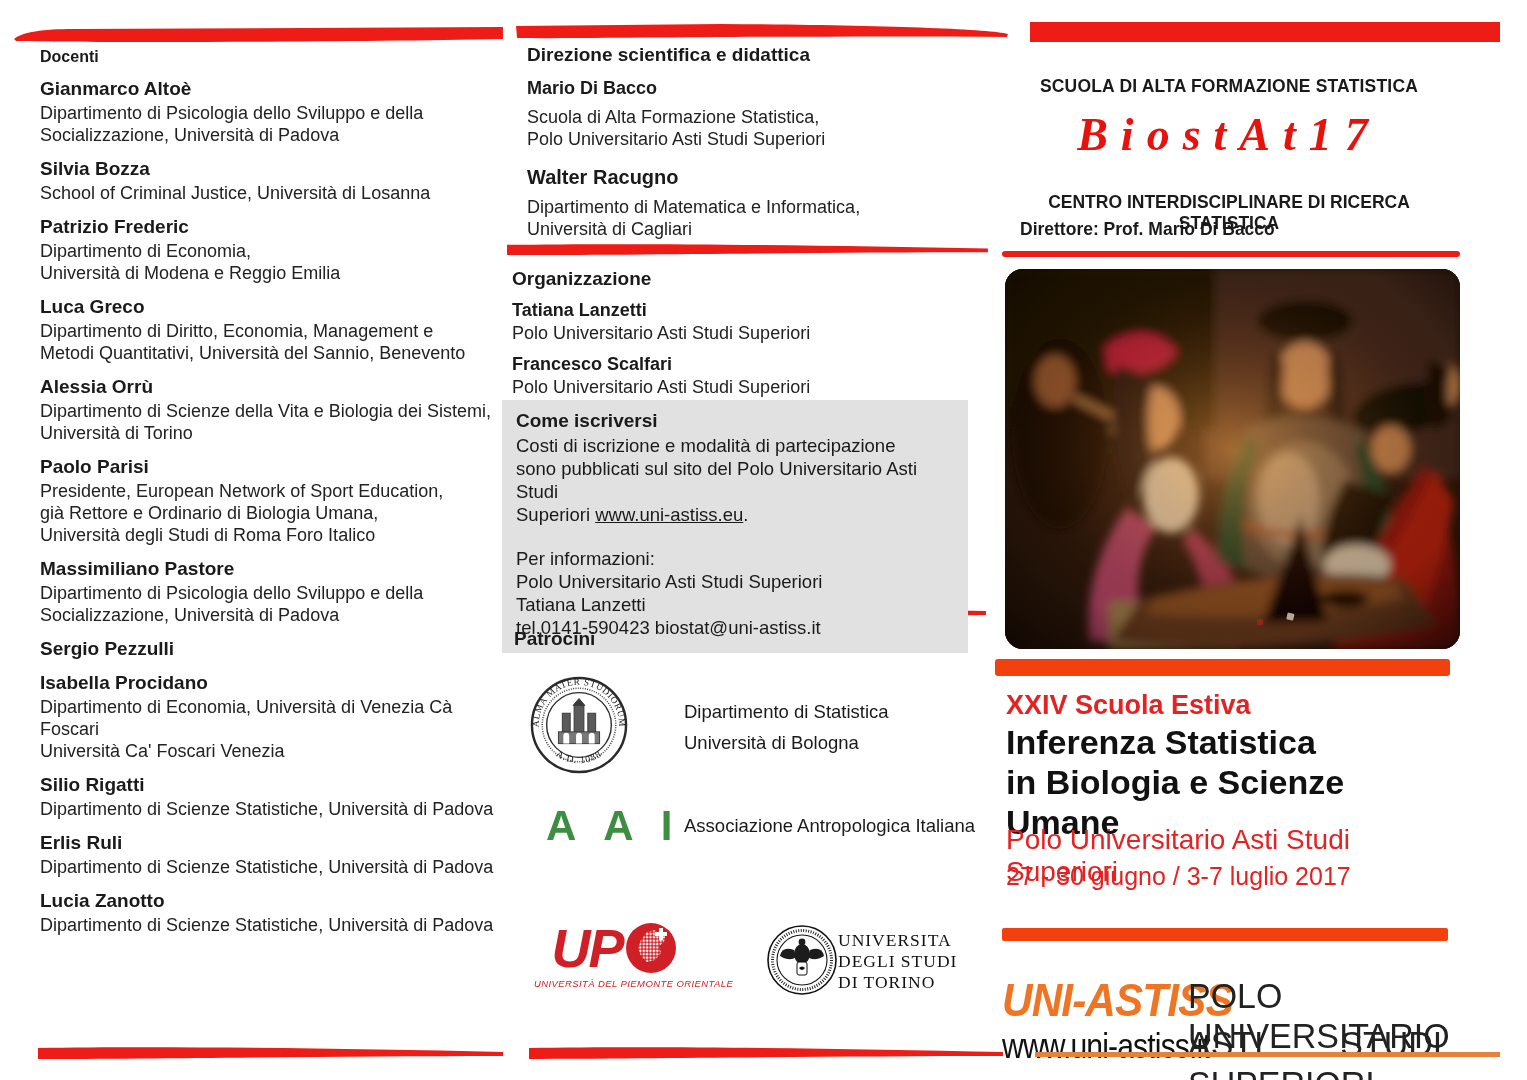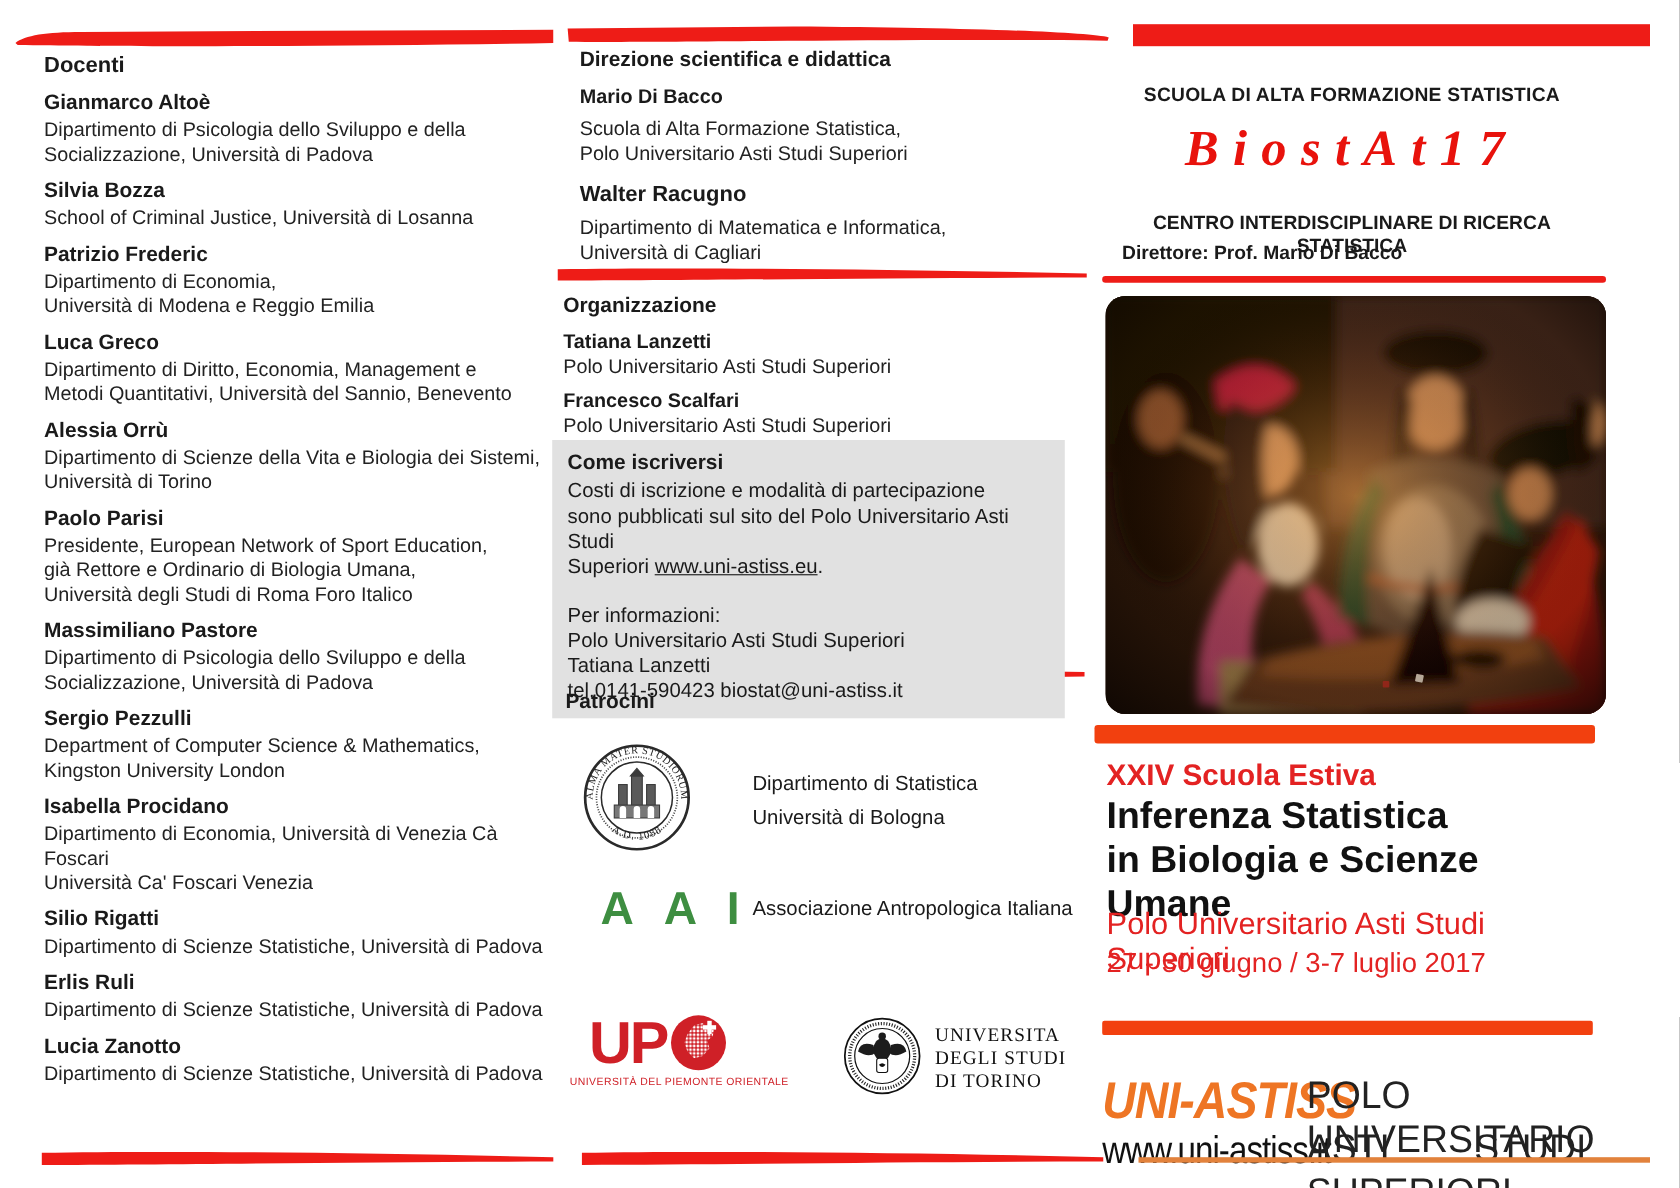--- a/index.html
+++ b/index.html
@@ -6,21 +6,21 @@
   .page{position:relative;width:1527px;height:1080px;background:#ffffff;
         font-family:"Liberation Sans",sans-serif;color:#1a1a1a;overflow:hidden;margin:0 auto;}
 
   
   .bar{position:absolute;display:block;}
   .bar svg{display:block;width:100%;height:100%;}
   .rectbar{position:absolute;background:#ee1c17;}
 
   
   .col-left{position:absolute;left:40px;top:48px;width:462px;}
-  .col-left h2{font-size:20px;font-weight:bold;margin:0 0 4px 0;}
+  .col-left h2{font-size:16px;font-weight:bold;margin:0 0 4px 0;}
   .entry{margin-top:12px;}
   .entry-name{font-size:19px;font-weight:bold;margin-bottom:2px;}
   .entry-aff{font-size:18px;line-height:22px;white-space:pre-line;color:#222;}
 
   
   .col-mid{position:absolute;left:508px;top:0;width:478px;height:1080px;}
   .col-mid h2{font-size:19px;font-weight:bold;margin:0;}
   .direzione{position:absolute;left:4px;top:44px;width:470px;margin-left:15px;}
   .direzione .person{margin-top:12px;}
   .person-name{font-size:18px;font-weight:bold;}
@@ -35,26 +35,26 @@
   .iscriversi .body{font-size:18.5px;line-height:23px;white-space:pre-line;color:#1a1a1a;}
   .iscriversi .link{text-decoration:underline;cursor:pointer;}
   .iscriversi .info{font-size:18.5px;line-height:23px;white-space:pre-line;margin-top:21px;}
   .patrocini-h{position:absolute;left:6px;top:628px;font-size:20px;font-weight:bold;}
   .unibo-seal{position:absolute;left:22px;top:676px;width:98px;height:98px;}
   .sponsor-label{position:absolute;left:176px;font-size:18.5px;line-height:31px;white-space:pre-line;}
   .unibo-label{top:696px;}
   .aai-letters{position:absolute;left:38px;top:802px;font-size:42px;font-weight:bold;
                color:#3e8e41;letter-spacing:27px;}
   .aai-label{top:814px;line-height:23px;}
-  .upo{position:absolute;left:10px;top:922px;width:160px;text-align:right;}
+  .upo{position:absolute;left:26px;top:922px;width:160px;text-align:right;font-style:italic;}
   .upo-row{display:flex;align-items:center;justify-content:center;}
   .upo-word{font-size:54px;font-weight:900;color:#cf2027;letter-spacing:-2px;line-height:52px;}
   .upo-circle{width:52px;height:52px;margin-left:2px;}
   .upo-sub{font-size:9.5px;color:#cf2027;letter-spacing:.4px;margin-top:4px;white-space:nowrap;}
-  .unito{position:absolute;left:258px;top:924px;display:flex;gap:12px;}
+  .unito{position:absolute;left:258px;top:924px;display:flex;}
   .unito-seal{width:72px;height:72px;}
   .unito-label{font-family:"Liberation Serif",serif;font-size:17.5px;line-height:21px;
                letter-spacing:1px;margin-top:6px;white-space:pre-line;color:#111;}
 
   
   .col-right{position:absolute;left:1000px;top:16px;width:460px;height:1080px;}
   .school-label{position:absolute;top:60px;left:0;width:458px;text-align:center;
                 font-size:17.5px;font-weight:bold;letter-spacing:.2px;}
   .biostat{position:absolute;top:92px;left:0;width:458px;text-align:center;
            font-family:"Liberation Serif",serif;font-style:italic;font-weight:bold;
@@ -162,22 +162,20 @@
         </div>
 
         <div class="entry">
           <div class="entry-name">Massimiliano Pastore</div>
           <div class="entry-aff">Dipartimento di Psicologia dello Sviluppo e della
 Socializzazione, Università di Padova</div>
         </div>
 
         <div class="entry">
           <div class="entry-name">Sergio Pezzulli</div>
-          <div class="entry-aff">Department of Computer Science &amp; Mathematics,
-Kingston University  London</div>
         </div>
 
         <div class="entry">
           <div class="entry-name">Isabella Procidano</div>
           <div class="entry-aff">Dipartimento di Economia, Università di Venezia Cà Foscari
 Università Ca' Foscari Venezia</div>
         </div>
 
         <div class="entry">
           <div class="entry-name">Silio Rigatti</div>

